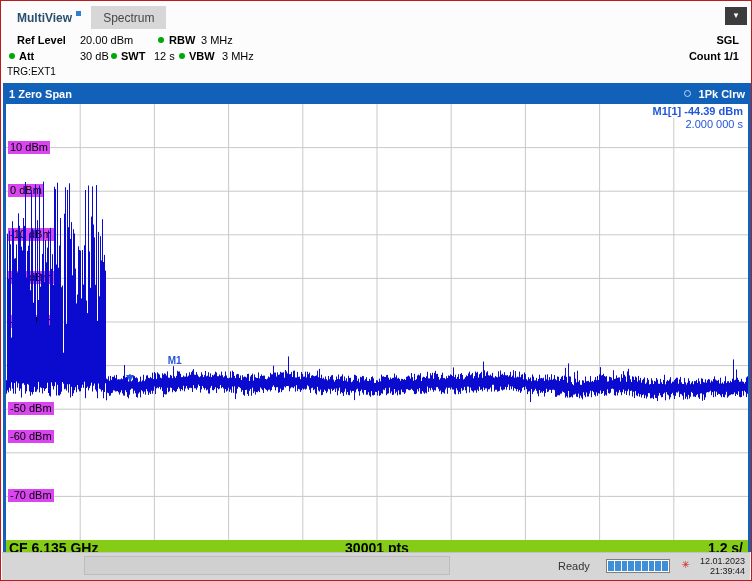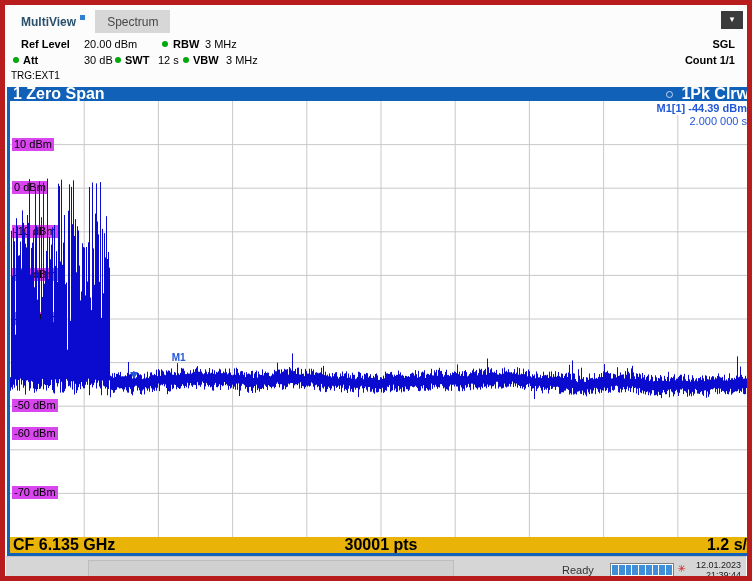--- a/index.html
+++ b/index.html
@@ -1,16 +1,16 @@
 <!DOCTYPE html>
 <html><head>
 <meta charset="utf-8">
 <style>
   html,body{margin:0;padding:0;background:#e8e8e8;}
-  .app{position:relative;width:752px;height:581px;background:#fcfcfc;border:5px solid #b91c1c;
+  .app{position:relative;width:752px;height:581px;background:#fcfcfc;border:1px solid #b91c1c;
        box-sizing:border-box;font-family:"Liberation Sans",sans-serif;overflow:hidden;}
 
   
   .tabrow{position:absolute;top:5px;left:12px;height:23px;display:flex;align-items:stretch;}
   .tab{display:flex;align-items:center;font-size:12px;cursor:default;}
   .tab-multiview{color:#29506d;font-weight:bold;padding:0 4px;}
   .tab-ind{width:5px;height:5px;background:#2f80d0;display:inline-block;margin-left:4px;margin-bottom:8px;}
   .tab-spectrum{background:#d7d7d7;color:#474747;padding:0 12px;margin-left:6px;}
   .menu-btn{position:absolute;top:6px;right:4px;width:22px;height:18px;background:#3c3c3c;color:#fff;
             text-align:center;line-height:17px;font-size:9px;}
@@ -20,37 +20,37 @@
   .r1{top:33px}.r2{top:49px}
   .lbl{position:absolute;font-weight:bold;white-space:nowrap;text-align:center;}
   .val{position:absolute;white-space:nowrap;}
   .led{position:absolute;top:3px;width:6px;height:6px;border-radius:50%;background:#00a80a;}
   .rt{right:12px;text-align:right;}
   .trg{position:absolute;top:65px;left:6px;font-size:10px;color:#000;}
 
   
   .frame{position:absolute;top:82px;left:2px;width:748px;height:469px;box-sizing:border-box;
          border:3px solid #1261b8;border-top:none;background:#fff;}
-  .titlebar{height:14px;background:#1261b8;display:flex;justify-content:space-between;align-items:center;
-            color:#fff;font-size:16px;font-weight:bold;}
+  .titlebar{height:21px;background:#1261b8;display:flex;justify-content:space-between;align-items:center;
+            color:#fff;font-size:11px;font-weight:bold;}
   .tb-title{padding-left:3px;}
   .tb-right{display:flex;align-items:center;gap:8px;padding-right:3px;}
   .ring{width:7px;height:7px;border:1px solid #bfd6f2;border-radius:50%;box-sizing:border-box;}
 
   .graph{position:relative;height:436px;background:#fff;overflow:hidden;}
   .graph svg{position:absolute;left:0;top:0;}
   .ylabel{position:absolute;left:2px;font-size:11px;line-height:13px;background:#d946ef;padding:0 2px;color:#000;white-space:nowrap;}
   .marker-readout{position:absolute;top:1px;right:3px;text-align:right;font-size:11px;line-height:13px;color:#2257d8;}
   .marker-readout div{background:rgba(255,255,255,.9);padding:0 2px;width:fit-content;margin-left:auto;}
   .marker-readout .l1{font-weight:bold;}
   .m1{position:absolute;font-size:10px;font-weight:bold;color:#2257d8;}
   .m1-tick{position:absolute;width:0;height:0;border-left:4px solid transparent;border-right:4px solid transparent;
            border-top:7px solid #2257d8;}
 
-  .plot-footer{position:relative;height:16px;background:#eab308;font-size:16px;font-weight:bold;line-height:16px;color:#000;}
+  .plot-footer{position:relative;height:16px;background:#84cc16;font-size:14px;font-weight:bold;line-height:16px;color:#000;}
   .pf-left{position:absolute;left:3px;}
   .pf-center{position:absolute;left:0;right:0;text-align:center;}
   .pf-right{position:absolute;right:5px;}
 
   
   .statusbar{position:absolute;top:551px;left:1px;right:1px;height:27px;background:#d6d6d6;border-top:1px solid #c2c2c2;}
   .sb-panel{position:absolute;left:82px;top:3px;width:366px;height:19px;background:#d0d0d0;border:1px solid #bdbdbd;box-sizing:border-box;}
   .ready{position:absolute;left:556px;top:7px;font-size:11px;color:#333;}
   .progress{position:absolute;left:604px;top:6px;width:64px;height:14px;background:#fff;border:1px solid #7e7e7e;
             display:flex;gap:1px;padding:1px;box-sizing:border-box;}

